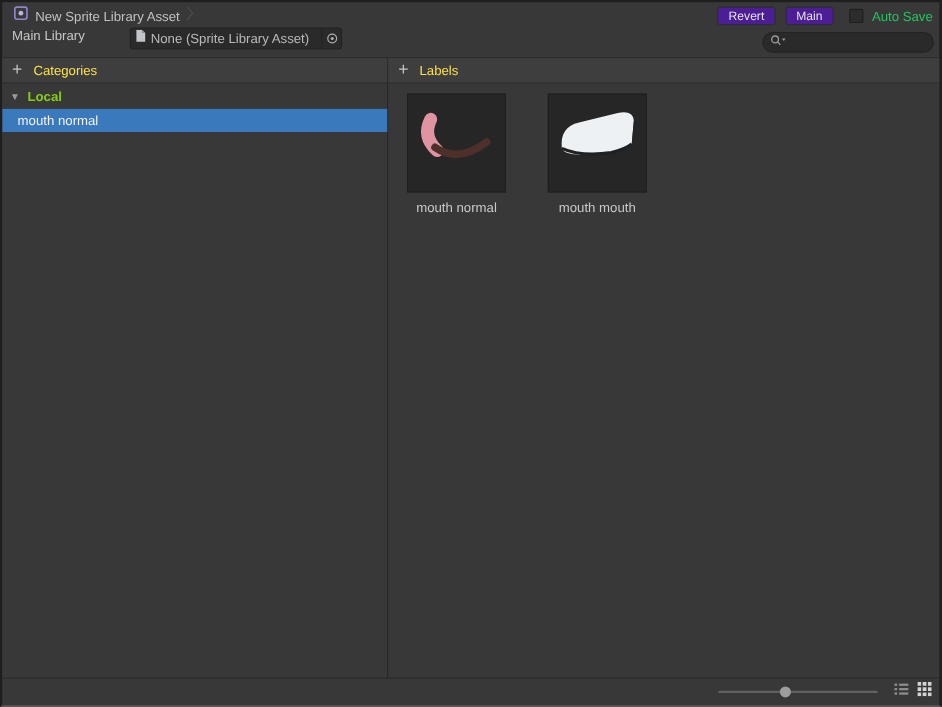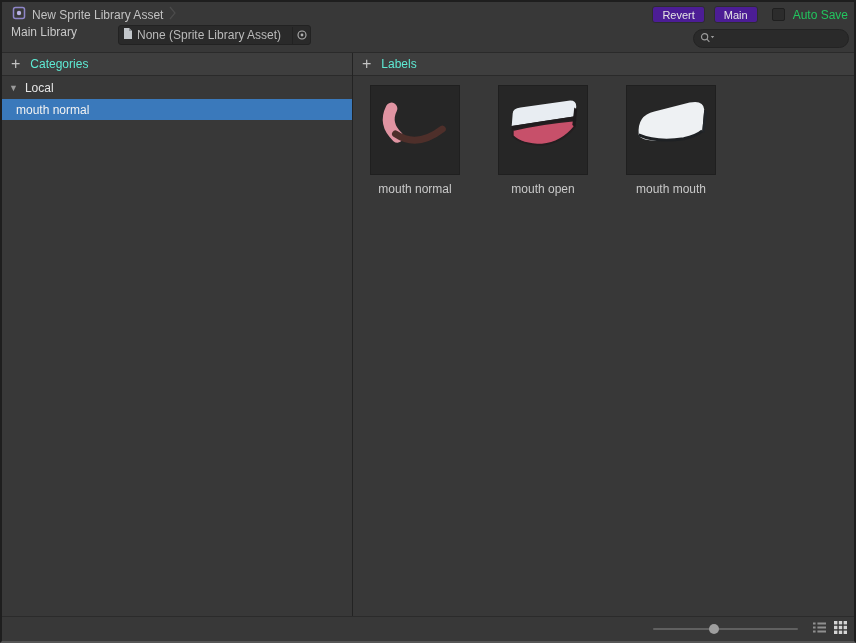--- a/index.html
+++ b/index.html
@@ -30,25 +30,25 @@
   .picker { width:18px; height:17px; display:flex; align-items:center; justify-content:center; border-left:1px solid #222; cursor:pointer; flex:none; }
   .search { position:absolute; right:5px; top:4px; width:156px; height:19px; background:#2a2a2a; border:1px solid #232323; border-radius:10px; display:flex; align-items:center; padding:0 8px 0 6px; gap:3px; }
   .search input { flex:1; min-width:0; background:transparent; border:none; outline:none; color:#cccccc; font-size:12px; font-family:inherit; }
 
   
   .panels { flex:1; display:flex; min-height:0; border-top:1px solid #2a2a2a; }
   .left-panel { width:351px; flex:none; border-right:1px solid #232323; display:flex; flex-direction:column; background:#383838; }
   .right-panel { flex:1; display:flex; flex-direction:column; background:#383838; min-width:0; }
   .panel-header { height:23px; background:#3e3e3e; border-bottom:1px solid #2a2a2a; display:flex; align-items:center; padding-left:9px; gap:10px; flex:none; }
   .plus { color:#c4c4c4; font-size:16px; line-height:14px; font-weight:400; cursor:pointer; }
-  .panel-title { color:#5eead4; font-size:12px; }
+  .panel-title { color:#fde047; font-size:12px; }
 
   .group-row { height:22px; display:flex; align-items:center; padding-left:7px; gap:7px; margin-top:1px; cursor:pointer; }
   .foldout { color:#9a9a9a; font-size:9px; }
-  .group-label { color:#e5e5e5; font-size:12px; font-weight:normal; }
+  .group-label { color:#84cc16; font-size:12px; font-weight:bold; }
   .cat-row { height:21px; display:flex; align-items:center; padding-left:14px; color:#f2f2f2; font-size:12px; cursor:pointer; }
   .cat-row.selected { background:#3a79bb; }
 
   .thumbs { display:flex; align-items:flex-start; padding:9px 0 0 16px; gap:36px; }
   .thumb-item { width:92px; display:flex; flex-direction:column; align-items:center; cursor:pointer; }
   .thumb { width:90px; height:90px; background:#262626; border:1px solid #1f1f1f; flex:none; }
   .thumb svg { display:block; width:100%; height:100%; }
   .thumb-label { margin-top:7px; color:#c9c9c9; font-size:12px; white-space:nowrap; }
 
   
@@ -139,31 +139,20 @@
         <div class="thumb-item">
           <div class="thumb">
             <svg viewBox="0 0 90 90">
               <path d="M21 23 Q 13 39 27 52" stroke="#e094a2" stroke-width="12" fill="none" stroke-linecap="round"></path>
               <path d="M25 49 Q 47 64 73 44" stroke="#4e2f2a" stroke-width="7" fill="none" stroke-linecap="round"></path>
             </svg>
           </div>
           <span class="thumb-label">mouth normal</span>
         </div>
 
-        <div class="thumb-item">
-          <div class="thumb">
-            <svg viewBox="0 0 90 90">
-              <path d="M13 41 L 14 28 Q 14 23 22 22 L 71 15 Q 79 14 79 21 L 78 31 Q 44 36 13 41 Z" fill="#e8edf2"></path>
-              <path d="M13 41 L 78 31 L 78 35 Q 44 39 13 45 Z" fill="#201c1e"></path>
-              <path d="M14 45 Q 44 38 78 35 L 77 42 Q 64 58 44 60 Q 23 60 14 51 Z" fill="#c7506a" stroke="#241e20" stroke-width="2"></path>
-              <path d="M77 22 L 80 24 L 78 42 L 75 40 Z" fill="#1d1a1c"></path>
-            </svg>
-          </div>
-          <span class="thumb-label">mouth open</span>
-        </div>
 
         <div class="thumb-item">
           <div class="thumb">
             <svg viewBox="0 0 90 90">
               <path d="M12 50 Q 10 30 28 26 L 64 17 Q 78 14 79 24 L 77 46 Q 60 57 34 56 Q 14 56 12 50 Z" fill="#eef1f3"></path>
               <path d="M12 50 Q 30 58 58 54 Q 71 51 77 46" stroke="#1e2124" stroke-width="3" fill="none"></path>
               <path d="M79 24 L 82 27 L 79 48 L 75 46 L 77 46 Z" fill="#22262a"></path>
             </svg>
           </div>
           <span class="thumb-label">mouth mouth</span>

